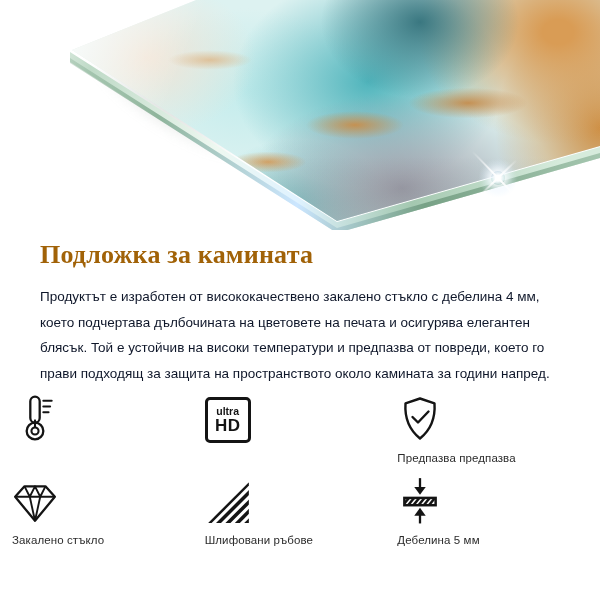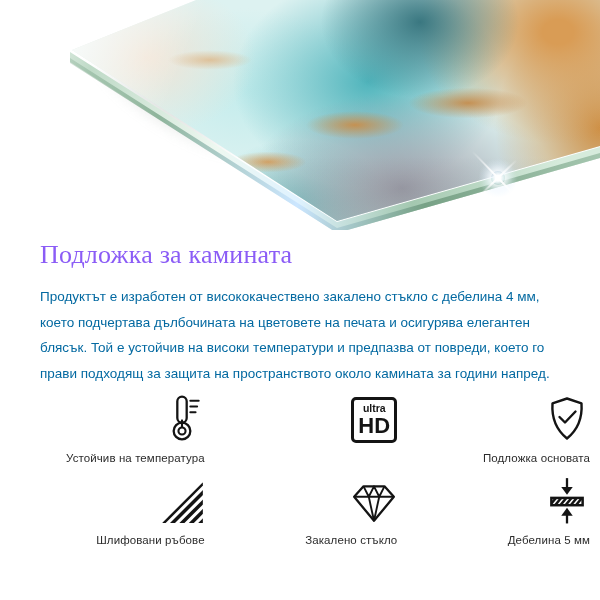--- a/index.html
+++ b/index.html
@@ -50,36 +50,36 @@
   .sparkle .ray-v { position:absolute; left:36.8px; top:1px; width:2.4px; height:74px;
     background:linear-gradient(to bottom, rgba(255,255,255,0), #fff 44%, #fff 56%, rgba(255,255,255,0)); }
   .sparkle .ray-h { position:absolute; top:36.8px; left:12px; height:2.4px; width:52px;
     background:linear-gradient(to right, rgba(255,255,255,0), #fff 44%, #fff 56%, rgba(255,255,255,0)); }
   .sparkle .core { position:absolute; left:31px; top:31px; width:14px; height:14px; border-radius:50%;
     background:radial-gradient(circle, #fff 25%, rgba(255,255,255,0) 72%);
     box-shadow:0 0 9px 3px rgba(255,255,255,.95); }
 
   
   .title { margin:9px 40px 0; font-family:"Liberation Serif","DejaVu Serif",serif;
-    font-weight:400; font-size:26px; line-height:31px; color:#8b5cf6; letter-spacing:.2px; }
+    font-weight:700; font-size:26px; line-height:31px; color:#a16207; letter-spacing:.2px; }
   .title span { display:block; }
-  .description { margin:14px 40px 0; max-width:530px; font-size:13.5px; line-height:25.5px; color:#0369a1; }
+  .description { margin:14px 40px 0; max-width:530px; font-size:13.5px; line-height:25.5px; color:#0f172a; }
 
   
   .features { margin:7px 0 0 12px; width:578px; display:grid;
     grid-template-columns:repeat(3, 1fr); grid-template-rows:80px 80px; row-gap:2px; }
-  .feature { display:flex; flex-direction:column; align-items:flex-end; justify-content:flex-start; }
+  .feature { display:flex; flex-direction:column; align-items:flex-start; justify-content:flex-start; }
   .icon-box { height:50px; display:flex; align-items:flex-end; justify-content:center; }
   .feature-label { margin-top:9px; font-size:11.5px; color:#2b2b2b; letter-spacing:.1px; white-space:nowrap; }
 
   .uhd { width:46px; height:46px; border:3px solid #141414; border-radius:5px;
     display:flex; flex-direction:column; align-items:center; justify-content:center;
     line-height:1; color:#141414; }
   .uhd-top { font-size:10.5px; font-weight:700; margin-bottom:1px; }
-  .uhd-bottom { font-size:22px; font-weight:800; letter-spacing:.3px; }
+  .uhd-bottom { font-size:17px; font-weight:800; letter-spacing:.3px; }
 
   svg .ln { stroke:#141414; fill:none; }
 </style>
 </head>
 <body>
 
 <div class="hero">
   <div class="hero-shadow"></div>
   <div class="glass-edge"></div>
   <div class="glass-edge-line"></div>
@@ -109,73 +109,72 @@
       <svg width="46" height="50" viewBox="0 0 44 48">
         <rect class="ln" x="17.5" y="3.5" width="9" height="25" rx="4.5" stroke-width="2.2"></rect>
         <circle class="ln" cx="22" cy="36.5" r="8" stroke-width="2.2"></circle>
         <circle class="ln" cx="22" cy="36.5" r="3.4" stroke-width="2"></circle>
         <line class="ln" x1="22" y1="25.5" x2="22" y2="33" stroke-width="2"></line>
         <line class="ln" x1="30" y1="7.5" x2="38" y2="7.5" stroke-width="2" stroke-linecap="round"></line>
         <line class="ln" x1="30" y1="13" x2="36.5" y2="13" stroke-width="2" stroke-linecap="round"></line>
         <line class="ln" x1="30" y1="18.5" x2="35" y2="18.5" stroke-width="2" stroke-linecap="round"></line>
       </svg>
     </div>
-    <div class="feature-label">Устойчив на температура</div>
   </div>
 
   <div class="feature">
     <div class="icon-box">
       <div class="uhd">
         <span class="uhd-top">ultra</span>
         <span class="uhd-bottom">HD</span>
       </div>
     </div>
   </div>
 
   <div class="feature">
     <div class="icon-box">
       <svg width="46" height="48" viewBox="0 0 44 48">
         <path class="ln" d="M22 3.5 L36.5 8.4 C37.4 22 32.8 34.8 22 43.5 C11.2 34.8 6.6 22 7.5 8.4 Z" stroke-width="2.4" stroke-linejoin="round"></path>
         <path class="ln" d="M14.5 22 L20 27.5 L30.5 16.5" stroke-width="2.4" stroke-linecap="round" stroke-linejoin="round"></path>
       </svg>
     </div>
-    <div class="feature-label">Подложка основата</div>
+    <div class="feature-label">Предпазва предпазва</div>
+  </div>
+
+  <div class="feature">
+    <div class="icon-box">
+      <svg width="46" height="46" viewBox="0 0 44 44">
+        <polygon class="ln" points="12,7 32,7 41,17 22,40 3,17" stroke-width="2.2" stroke-linejoin="round"></polygon>
+        <line class="ln" x1="3" y1="17" x2="41" y2="17" stroke-width="1.8"></line>
+        <polyline class="ln" points="12,7 17,17 22,7 27,17 32,7" stroke-width="1.8" stroke-linejoin="round"></polyline>
+        <line class="ln" x1="17" y1="17" x2="22" y2="40" stroke-width="1.8"></line>
+        <line class="ln" x1="27" y1="17" x2="22" y2="40" stroke-width="1.8"></line>
+      </svg>
+    </div>
+    <div class="feature-label">Закалено стъкло</div>
   </div>
 
   <div class="feature">
     <div class="icon-box">
       <svg width="46" height="46" viewBox="0 0 44 44">
         <defs>
             <clipPath id="tri">
               <path d="M3 42 L42 3 L42 42 Z"></path>
             </clipPath>
           </defs>
         <g clip-path="url(#tri)" stroke="#141414" stroke-width="3.4">
           <line x1="-4" y1="50" x2="50" y2="-4"></line>
           <line x1="5" y1="50" x2="50" y2="5"></line>
           <line x1="14" y1="50" x2="50" y2="14"></line>
           <line x1="23" y1="50" x2="50" y2="23"></line>
           <line x1="32" y1="50" x2="50" y2="32"></line>
         </g>
       </svg>
     </div>
     <div class="feature-label">Шлифовани ръбове</div>
-  </div>
-
-  <div class="feature">
-    <div class="icon-box">
-      <svg width="46" height="46" viewBox="0 0 44 44">
-        <polygon class="ln" points="12,7 32,7 41,17 22,40 3,17" stroke-width="2.2" stroke-linejoin="round"></polygon>
-        <line class="ln" x1="3" y1="17" x2="41" y2="17" stroke-width="1.8"></line>
-        <polyline class="ln" points="12,7 17,17 22,7 27,17 32,7" stroke-width="1.8" stroke-linejoin="round"></polyline>
-        <line class="ln" x1="17" y1="17" x2="22" y2="40" stroke-width="1.8"></line>
-        <line class="ln" x1="27" y1="17" x2="22" y2="40" stroke-width="1.8"></line>
-      </svg>
-    </div>
-    <div class="feature-label">Закалено стъкло</div>
   </div>
 
   <div class="feature">
     <div class="icon-box">
       <svg width="46" height="50" viewBox="0 0 44 48">
         <g fill="#141414">
           <rect x="20.9" y="3" width="2.2" height="9"></rect>
           <polygon points="16.5,11.5 27.5,11.5 22,19"></polygon>
           <rect x="20.9" y="38" width="2.2" height="8.5"></rect>
           <polygon points="16.5,39 27.5,39 22,31.5"></polygon>

